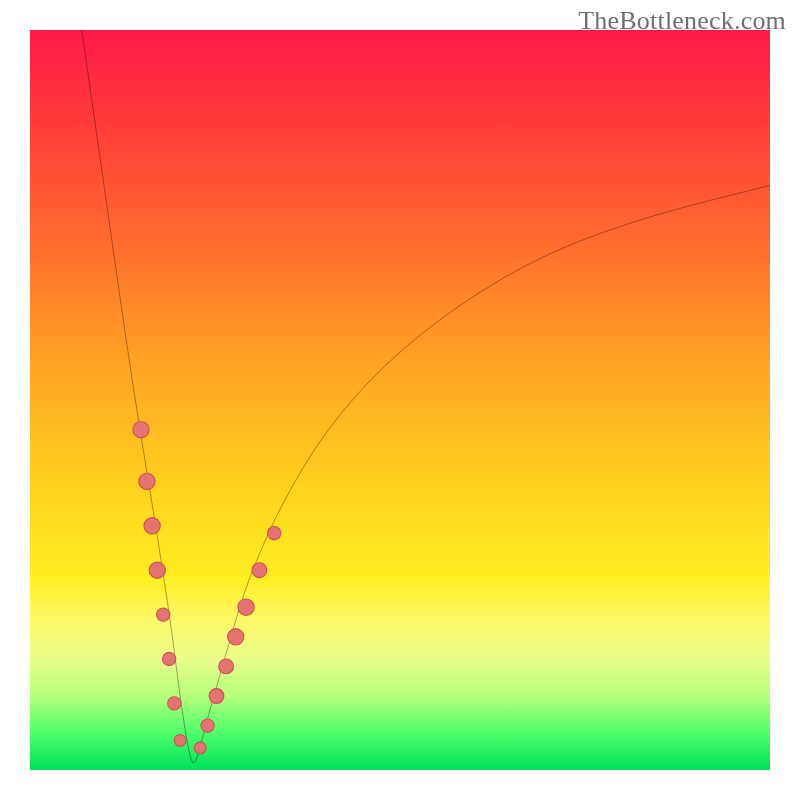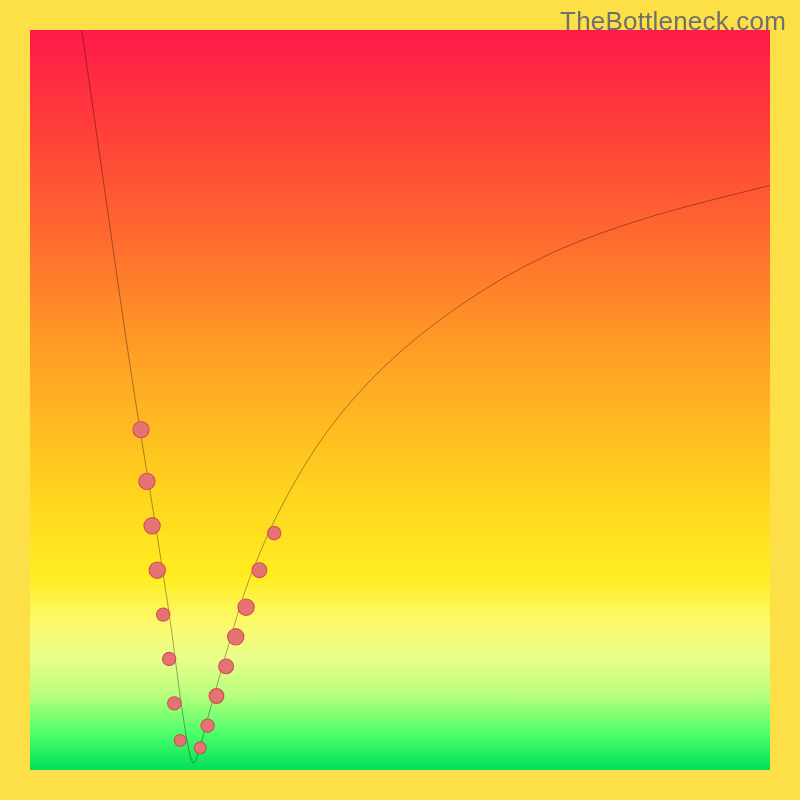--- a/index.html
+++ b/index.html
@@ -10,21 +10,22 @@
     overflow: hidden;
     background: #000;
     font-family: Arial, Helvetica, sans-serif;
   }
   .frame {
     position: absolute;
     left: 0;
     top: 0;
     width: 800px;
     height: 800px;
-    background: #fde047;
+    background: #ffffff;
+    font-family: Liberation Serif, serif;
   }
   .plot {
     position: absolute;
     left: 30px;
     top: 30px;
     width: 740px;
     height: 740px;
     background: linear-gradient(
       to bottom,
       #ff1a4a 0%,

